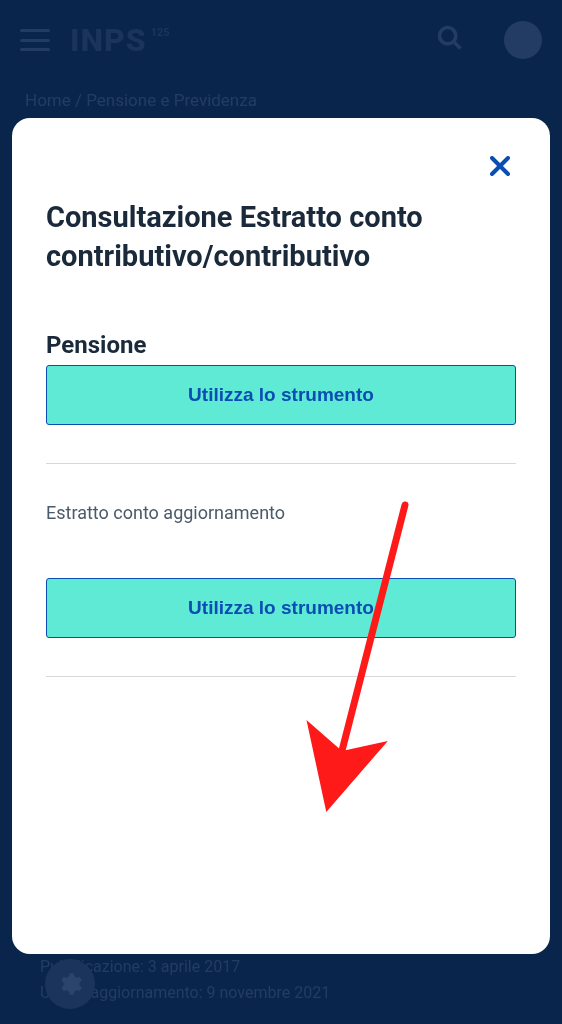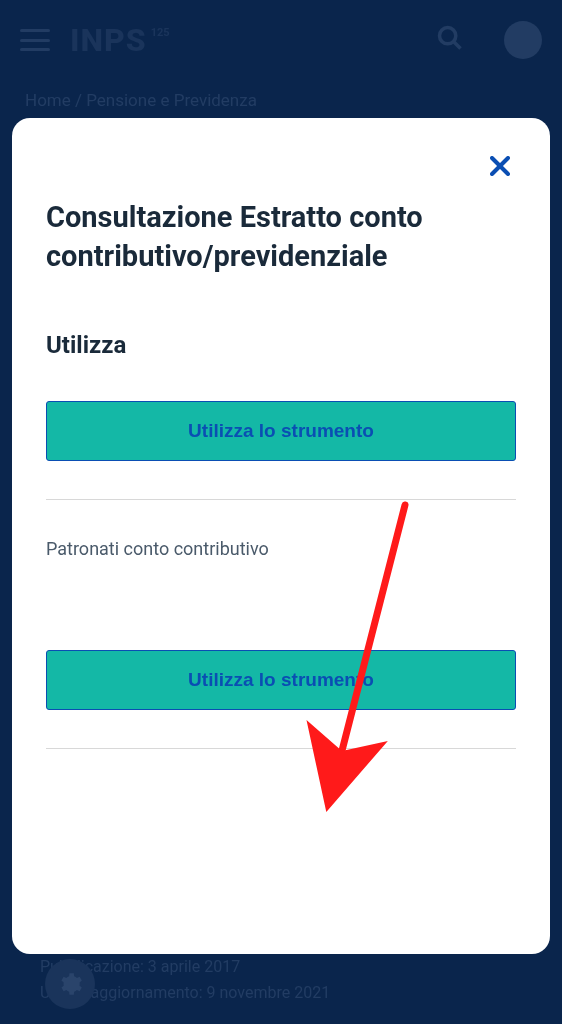--- a/index.html
+++ b/index.html
@@ -138,29 +138,28 @@
       margin-bottom: 6px;
     }
     .section-subtitle {
       font-size: 18px;
       color: #4a5a6a;
       margin-bottom: 55px;
     }
     .tool-btn {
       width: 100%;
       padding: 18px;
-      background: #14b8a6;
+      background: #5eead4;
       border: 1.5px solid #0a4eb3;
       color: #0a4eb3;
       font-size: 19px;
       font-weight: 600;
       border-radius: 3px;
       cursor: pointer;
       margin-bottom: 38px;
-      margin-top: 36px;
     }
     .divider {
       height: 1px;
       background: #d8d8d8;
       margin-bottom: 38px;
     }
     .arrow-overlay {
       position: absolute;
       top: 495px;
       left: 260px;
@@ -204,30 +203,30 @@
 <div class="overlay"></div>
 
 <div class="modal">
   <button class="close-btn">
     <svg width="20" height="20" viewBox="0 0 20 20">
       <line x1="2" y1="2" x2="18" y2="18" stroke="#0a4eb3" stroke-width="4" stroke-linecap="round"></line>
       <line x1="18" y1="2" x2="2" y2="18" stroke="#0a4eb3" stroke-width="4" stroke-linecap="round"></line>
     </svg>
   </button>
 
-  <h1 class="modal-title">Consultazione Estratto conto contributivo/previdenziale</h1>
+  <h1 class="modal-title">Consultazione Estratto conto contributivo/contributivo</h1>
 
   <div class="section">
-    <div class="section-title">Utilizza</div>
+    <div class="section-title">Pensione</div>
     <button class="tool-btn">Utilizza lo strumento</button>
     <div class="divider"></div>
   </div>
 
   <div class="section">
-    <div class="section-subtitle">Patronati conto contributivo</div>
+    <div class="section-subtitle">Estratto conto aggiornamento</div>
     <button class="tool-btn">Utilizza lo strumento</button>
     <div class="divider"></div>
   </div>
 </div>
 
 <svg class="arrow-overlay" width="170" height="330">
   <defs>
     <marker id="ah" markerWidth="12" markerHeight="12" refX="7" refY="6" orient="auto">
       <path d="M0,0 L12,6 L0,12 L3,6 Z" fill="#ff1a1a"></path>
     </marker>

